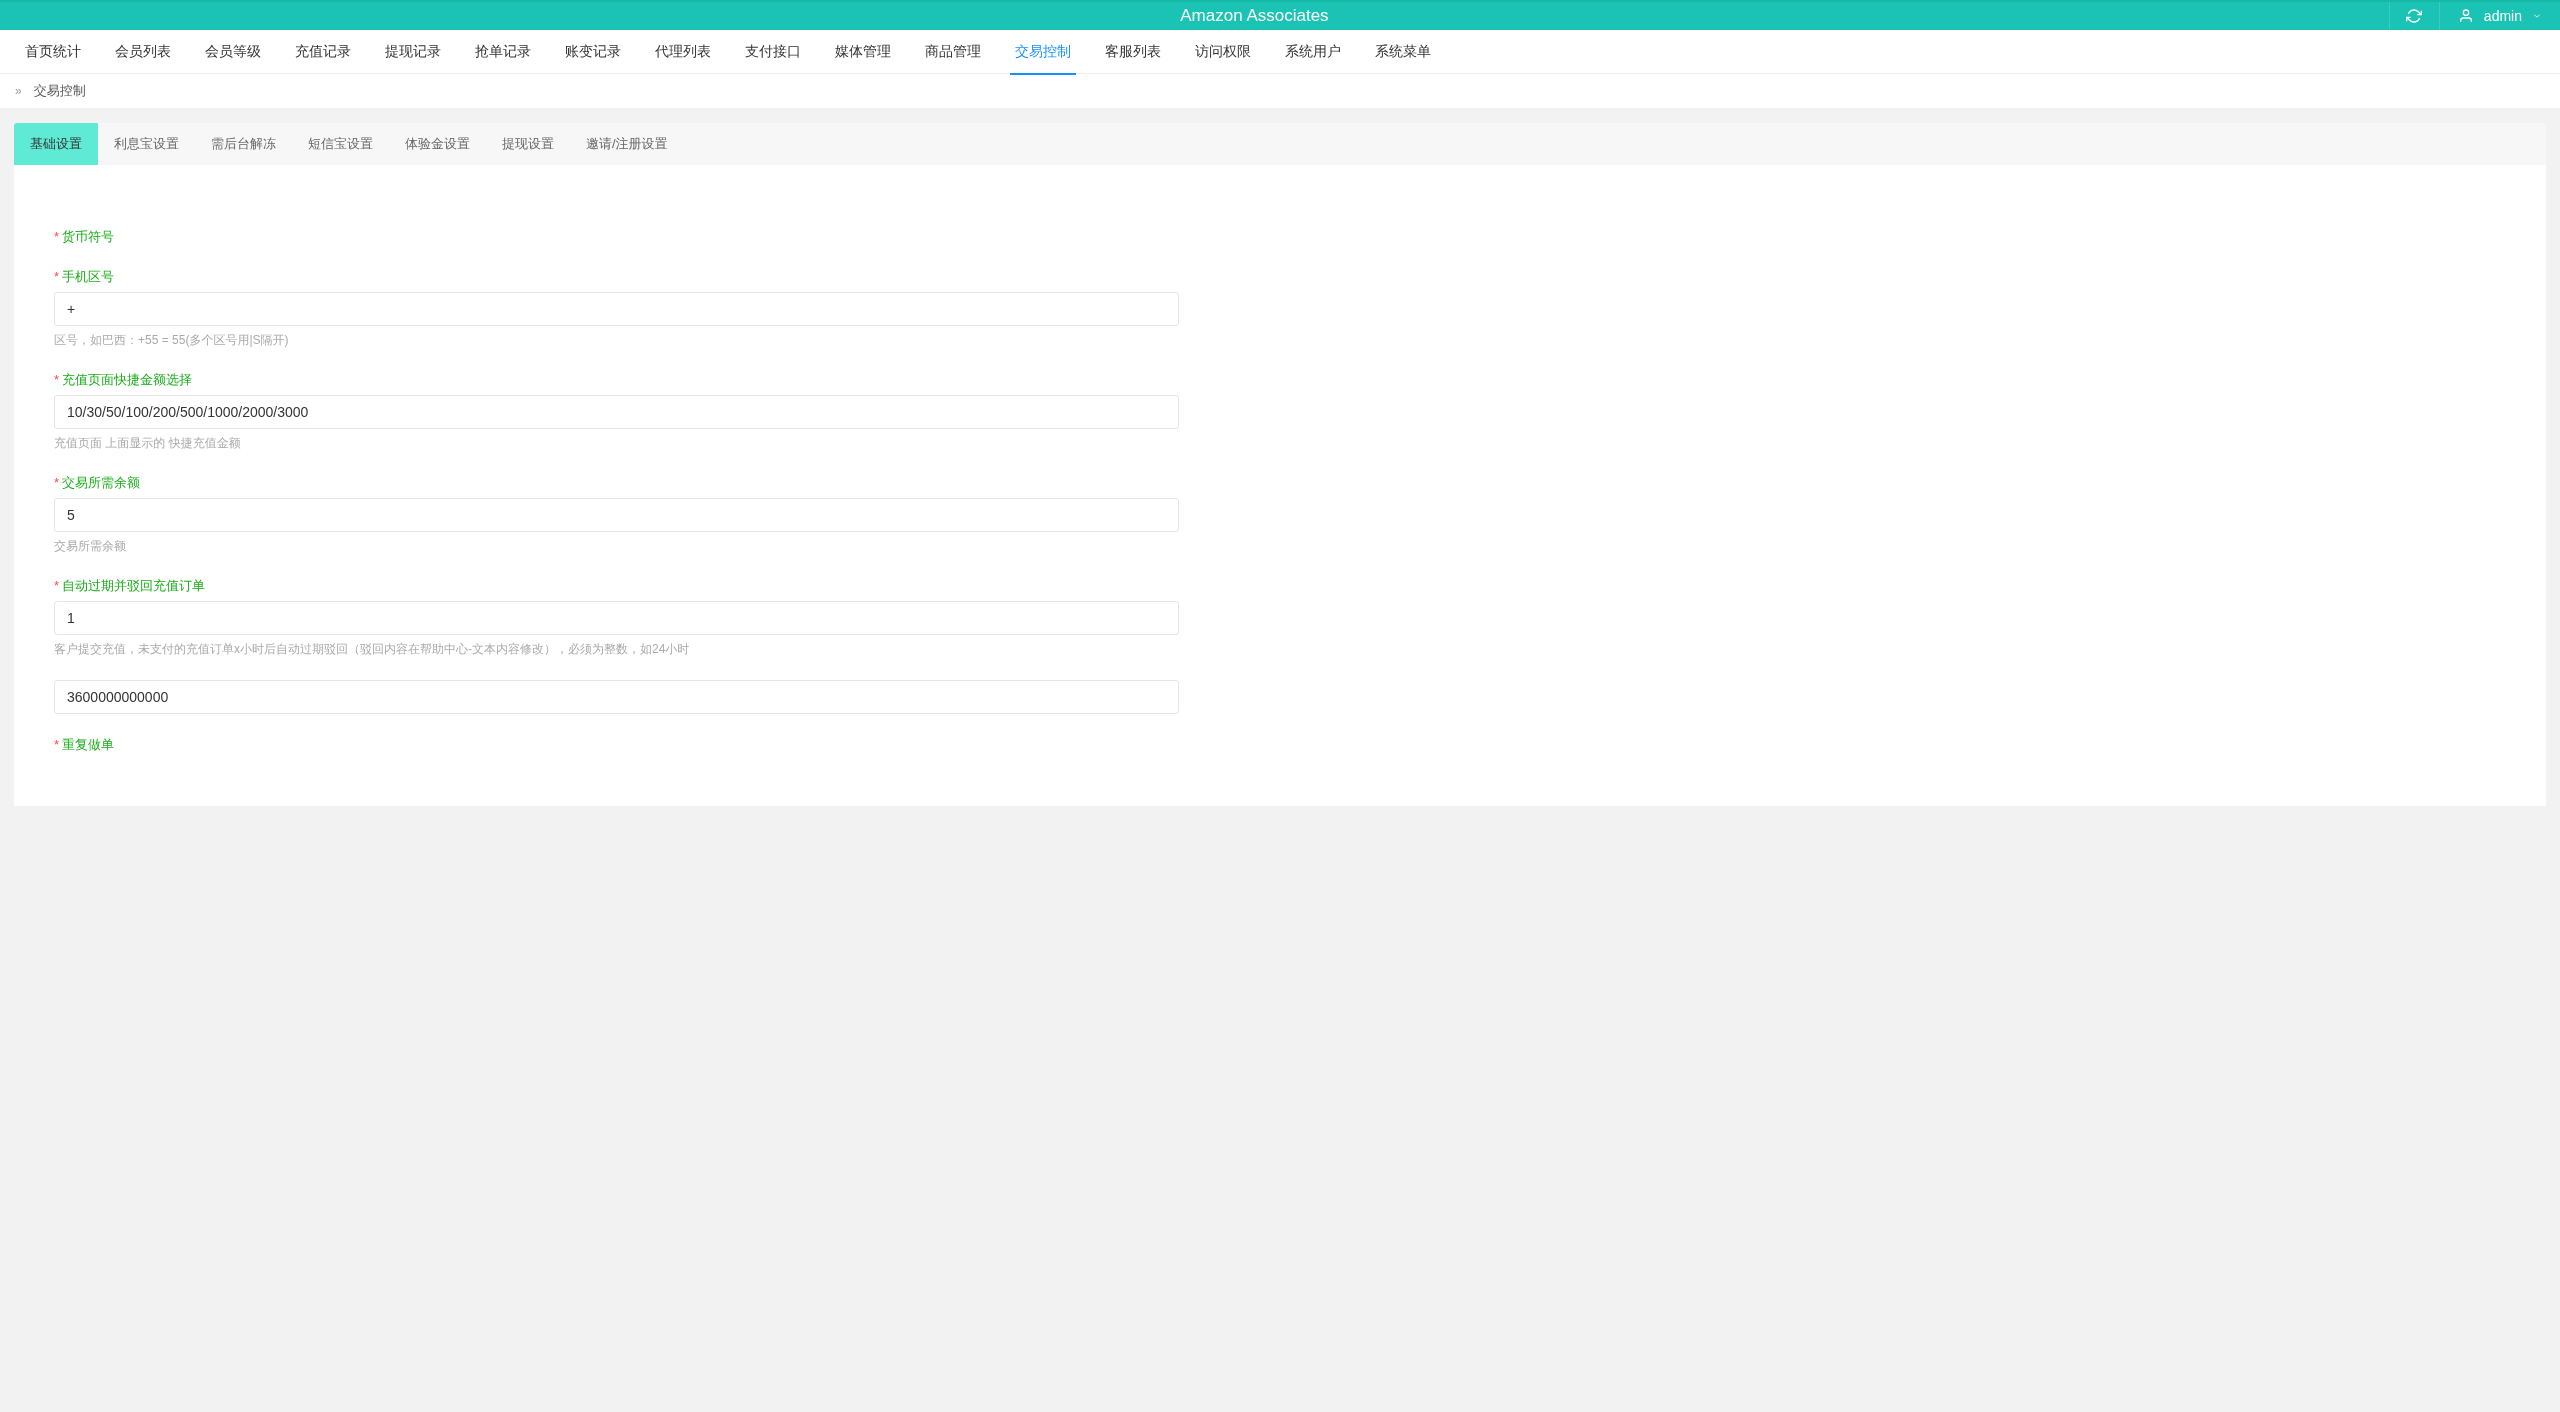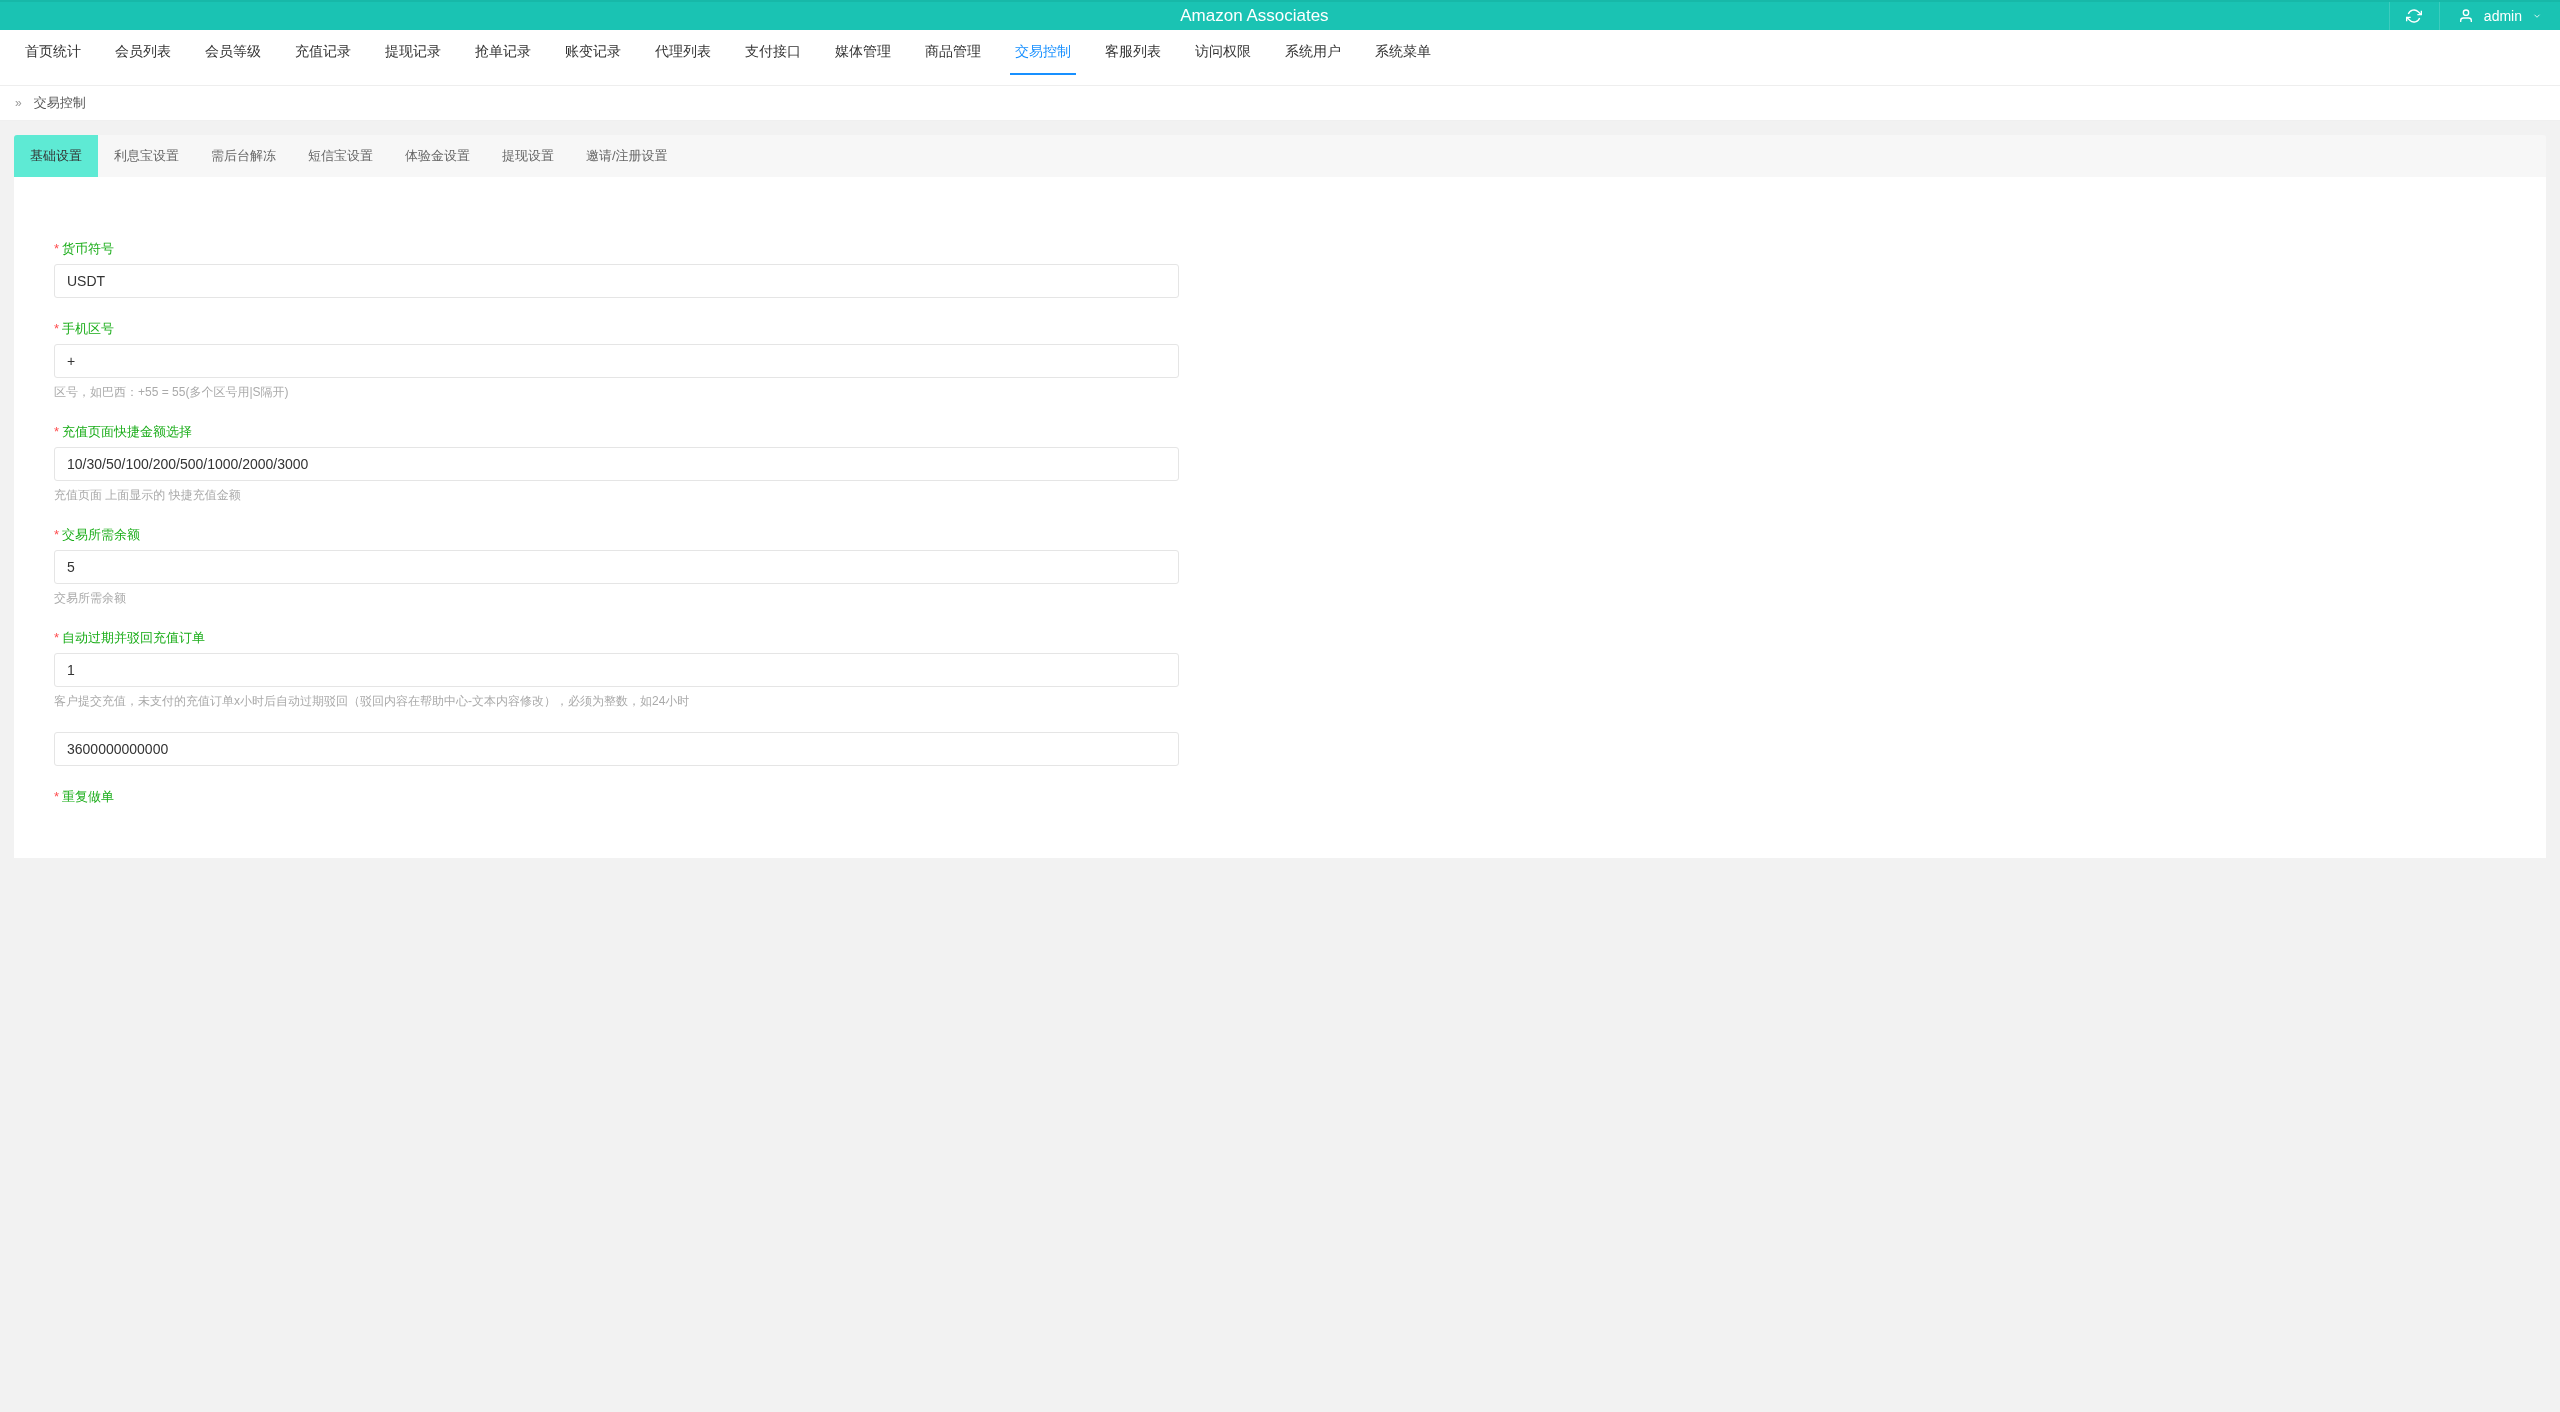--- a/index.html
+++ b/index.html
@@ -48,21 +48,21 @@
   height: 100%;
   color: #fff;
   cursor: pointer;
   border-left: 1px solid rgba(255,255,255,0.15);
 }
 .topnav {
   background: #fff;
   display: flex;
   padding: 0 8px;
   border-bottom: 1px solid #eee;
-  height: 56px;
+  height: 44px;
 }
 .topnav-item {
   padding: 0 17px;
   height: 44px;
   display: flex;
   align-items: center;
   font-size: 14px;
   color: #333;
   cursor: pointer;
   position: relative;
@@ -208,21 +208,21 @@
   <div class="subtabs" id="subtabs">
       <div class="subtab active">基础设置</div>
       <div class="subtab">利息宝设置</div>
       <div class="subtab">需后台解冻</div>
       <div class="subtab">短信宝设置</div>
       <div class="subtab">体验金设置</div>
       <div class="subtab">提现设置</div>
       <div class="subtab">邀请/注册设置</div>
     </div>
   <div class="form-panel" id="form-panel">
-      <div class="form-group"><label class="form-label"><span class="req">*</span><span>货币符号</span></label><input class="form-input" type="text" value="USDT" style=""></div>
+      <div class="form-group"><label class="form-label"><span class="req">*</span><span>货币符号</span></label></div>
       <div class="form-group"><label class="form-label"><span class="req">*</span><span>手机区号</span></label><input class="form-input" type="text" value="+" style=""><div class="form-help">区号，如巴西：+55 = 55(多个区号用|S隔开)</div></div>
       <div class="form-group"><label class="form-label"><span class="req">*</span><span>充值页面快捷金额选择</span></label><input class="form-input" type="text" value="10/30/50/100/200/500/1000/2000/3000" style=""><div class="form-help">充值页面 上面显示的 快捷充值金额</div></div>
       <div class="form-group"><label class="form-label"><span class="req">*</span><span>交易所需余额</span></label><input class="form-input" type="text" value="5" style=""><div class="form-help">交易所需余额</div></div>
       <div class="form-group"><label class="form-label"><span class="req">*</span><span>自动过期并驳回充值订单</span></label><input class="form-input" type="text" value="1" style=""><div class="form-help">客户提交充值，未支付的充值订单x小时后自动过期驳回（驳回内容在帮助中心-文本内容修改），必须为整数，如24小时</div></div>
       <div class="form-group"><input class="form-input" type="text" value="3600000000000" style=""></div>
       <div class="form-group">
         <label class="form-label"><span class="req">*</span><span>重复做单</span></label>
       </div>
     </div>
 </div>

